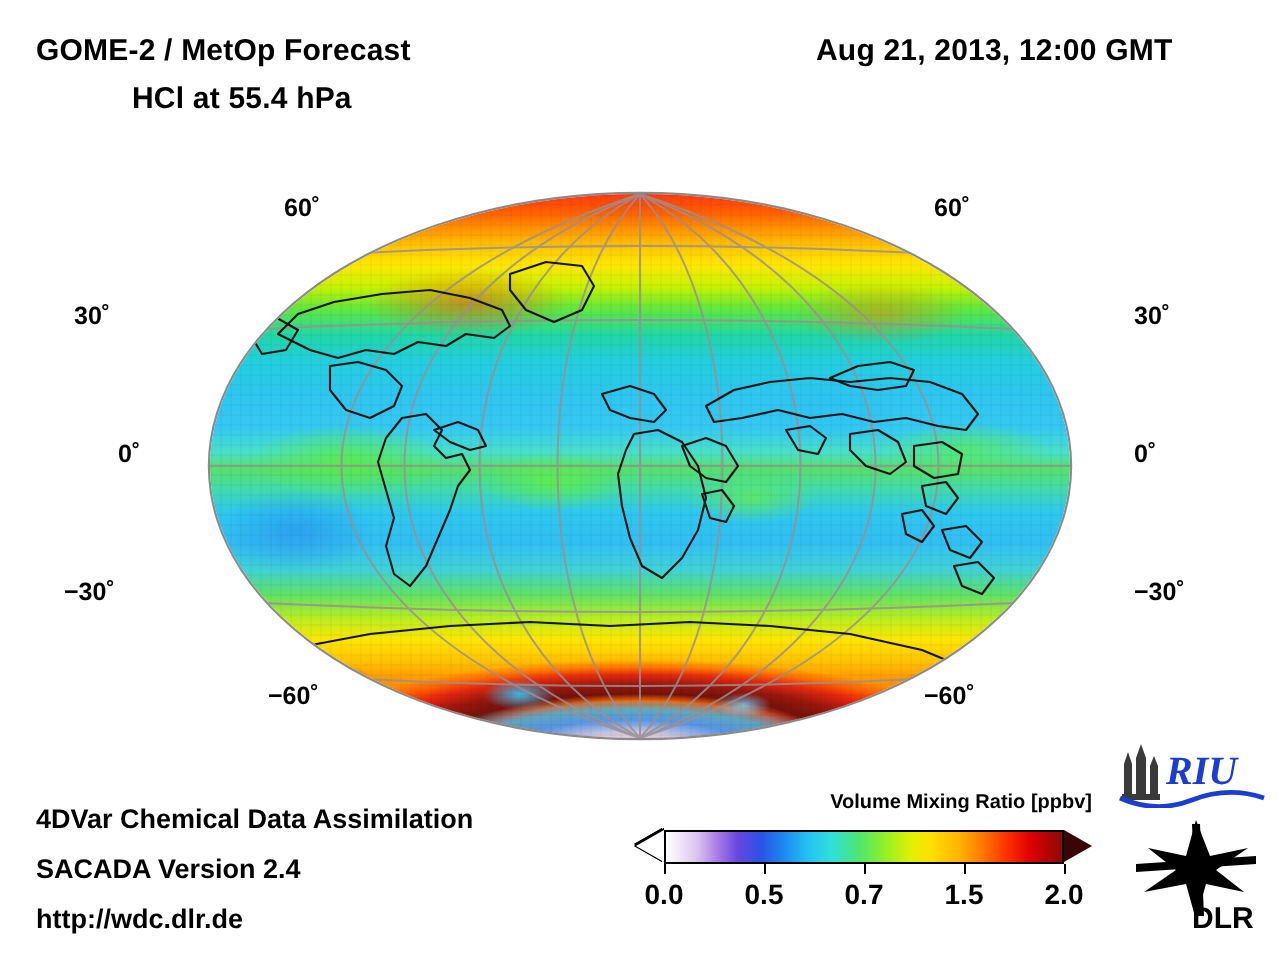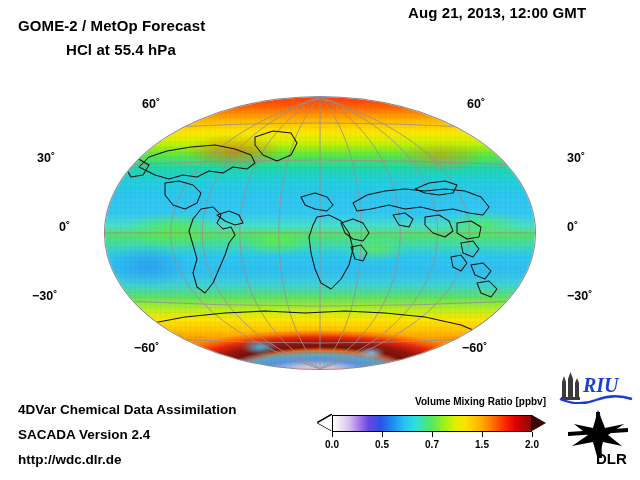--- a/index.html
+++ b/index.html
@@ -3,21 +3,21 @@
 <meta charset="utf-8">
 <style>
   html,body{margin:0;padding:0;background:#ffffff;}
   body{width:640px;height:480px;overflow:hidden;
        font-family:"Liberation Sans",sans-serif;color:#000;}
   #page{position:relative;width:640px;height:480px;background:#fff;}
 
   .hdr{position:absolute;font-weight:bold;font-size:15px;letter-spacing:.1px;white-space:nowrap;}
   #title-line1{left:18px;top:17px;}
   #title-line2{left:18px;top:41px;margin-left:48px;}
-  #datetime{left:408px;top:4px;}
+  #datetime{left:408px;top:17px;}
 
   .foot{position:absolute;font-weight:bold;font-size:13.5px;white-space:nowrap;}
   #foot1{left:18px;top:402px;}
   #foot2{left:18px;top:427px;}
   #foot3{left:18px;top:452px;}
 
   
   #map-area{position:absolute;left:92px;top:88px;width:456px;height:292px;}
   #globe{position:absolute;left:13px;top:9px;width:430px;height:272px;
          border-radius:50%;overflow:hidden;
@@ -88,21 +88,21 @@
         #ff7800 80%, #ff3000 86%, #e00000 92%, #8c0a06 100%);}
   .cap{position:absolute;top:2px;width:0;height:0;}
   #cap-left{left:0;border-top:8.5px solid transparent;border-bottom:8.5px solid transparent;
       border-right:14px solid #ffffff;filter:drop-shadow(-.6px 0 0 #000) drop-shadow(0 -.7px 0 #000) drop-shadow(0 .7px 0 #000);}
   #cap-right{left:214px;border-top:8.5px solid transparent;border-bottom:8.5px solid transparent;
       border-left:14px solid #3a0604;}
   #cb-ticks{position:absolute;left:14px;top:19px;width:200px;height:5px;}
   #cb-ticks i{position:absolute;top:0;width:1px;height:5px;background:#000;}
   #cb-labels{position:relative;left:14px;width:200px;height:18px;margin-top:4px;}
   #cb-labels span{position:absolute;top:0;transform:translateX(-50%);
-      font-size:10px;font-weight:bold;white-space:nowrap;}
+      font-size:14px;font-weight:bold;white-space:nowrap;}
 
   
   #riu-logo{position:absolute;left:556px;top:370px;width:80px;height:34px;}
   #dlr-logo{position:absolute;left:560px;top:408px;width:76px;height:58px;}
 </style>
 </head>
 <body>
 
 <div id="page">
 

